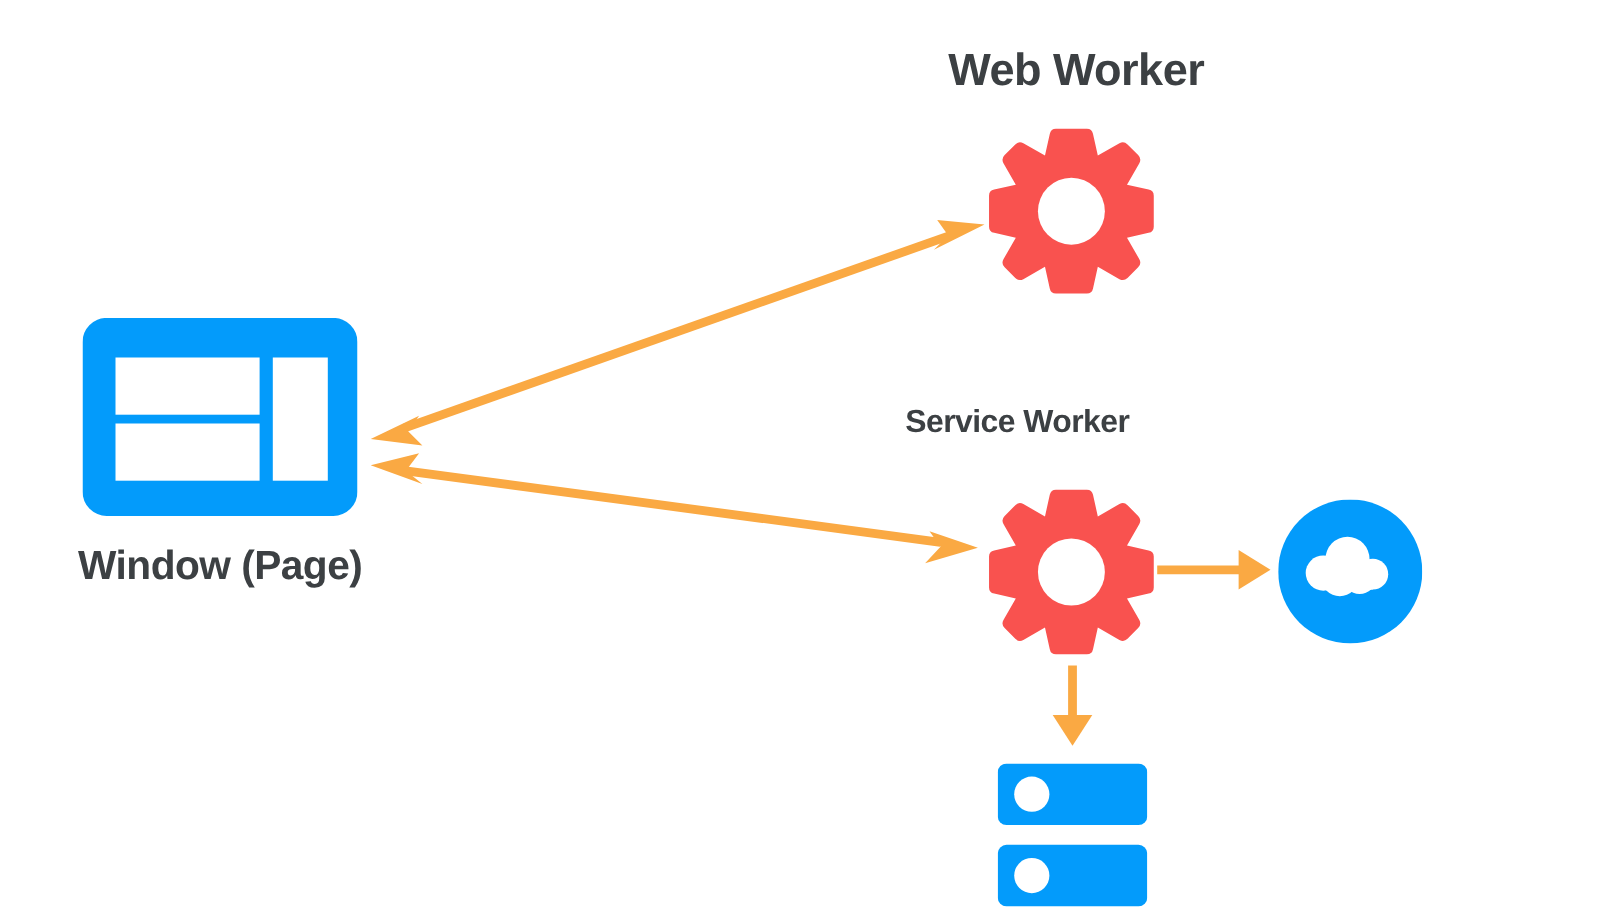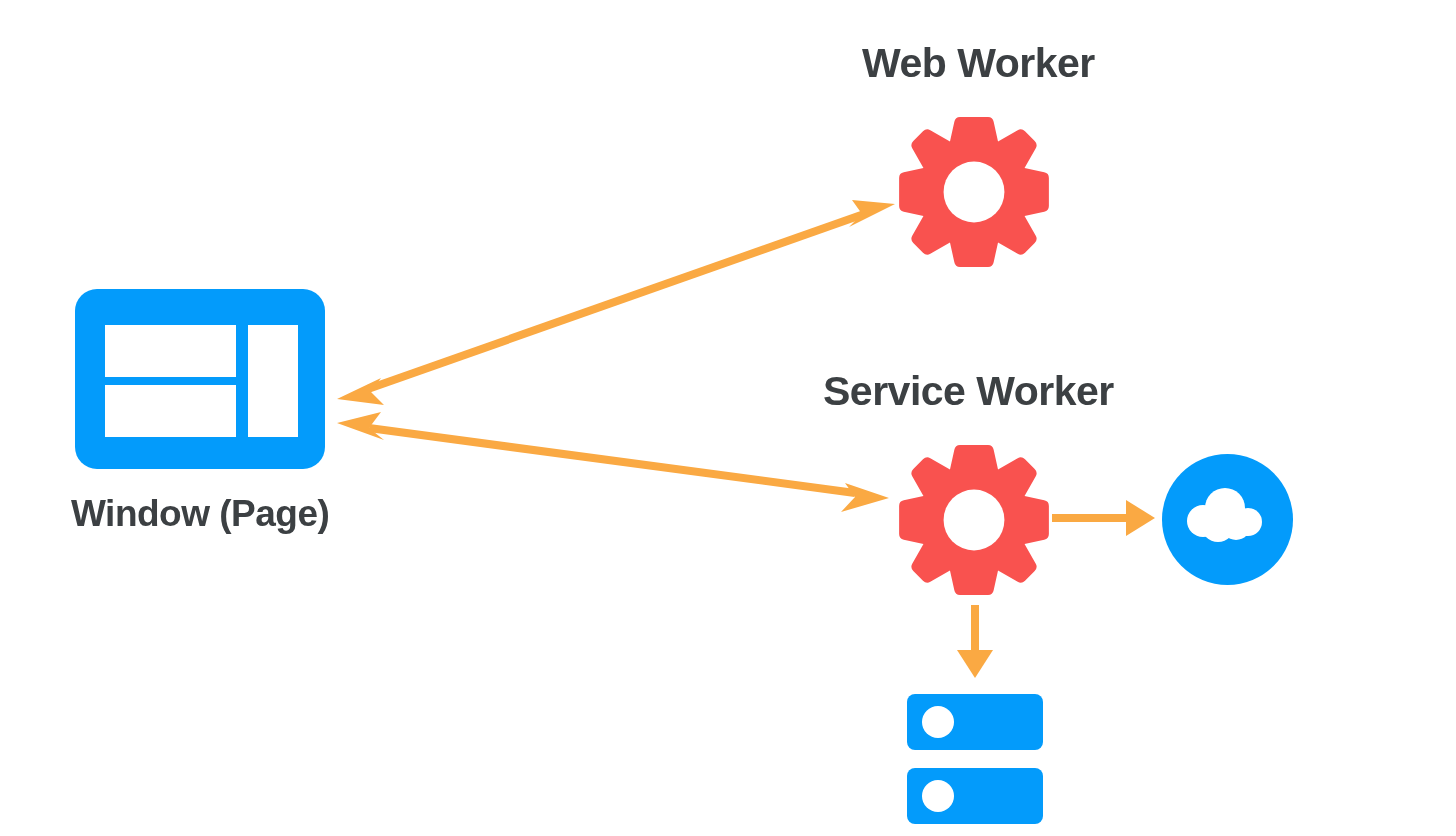--- a/index.html
+++ b/index.html
@@ -33,21 +33,21 @@
     letter-spacing: -0.5px;
   }
   .label-web-worker {
     left: 862px;
     top: 40px;
     font-size: 41px;
   }
   .label-service-worker {
     left: 823px;
     top: 368px;
-    font-size: 41px;
+    font-size: 29px;
   }
   .label-window {
     left: 71px;
     top: 493px;
     font-size: 37px;
   }
   .node {
     position: absolute;
   }
   .node-window {

